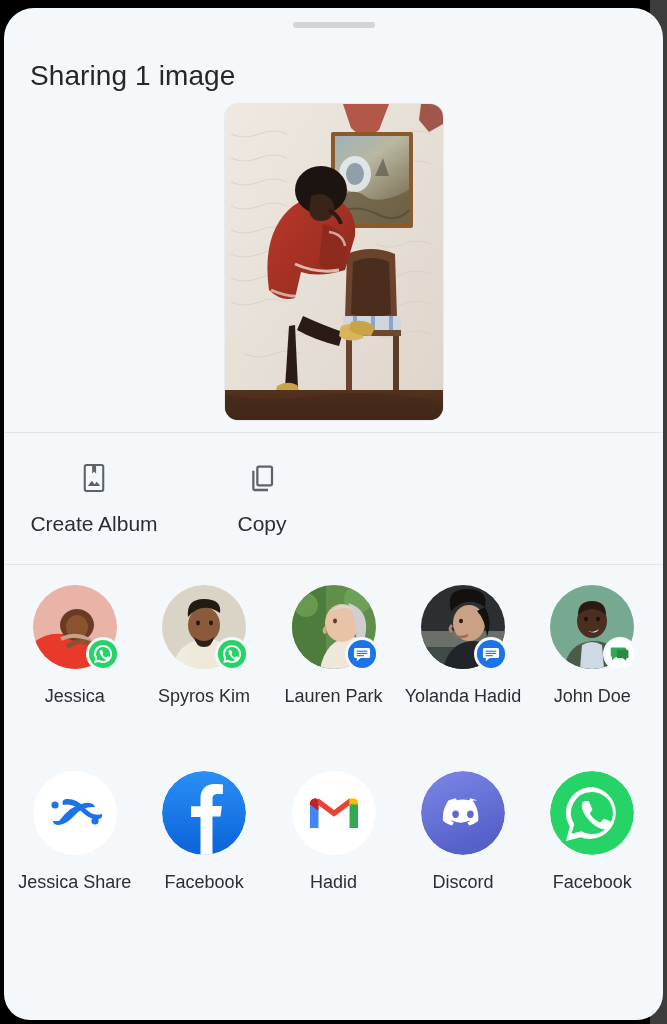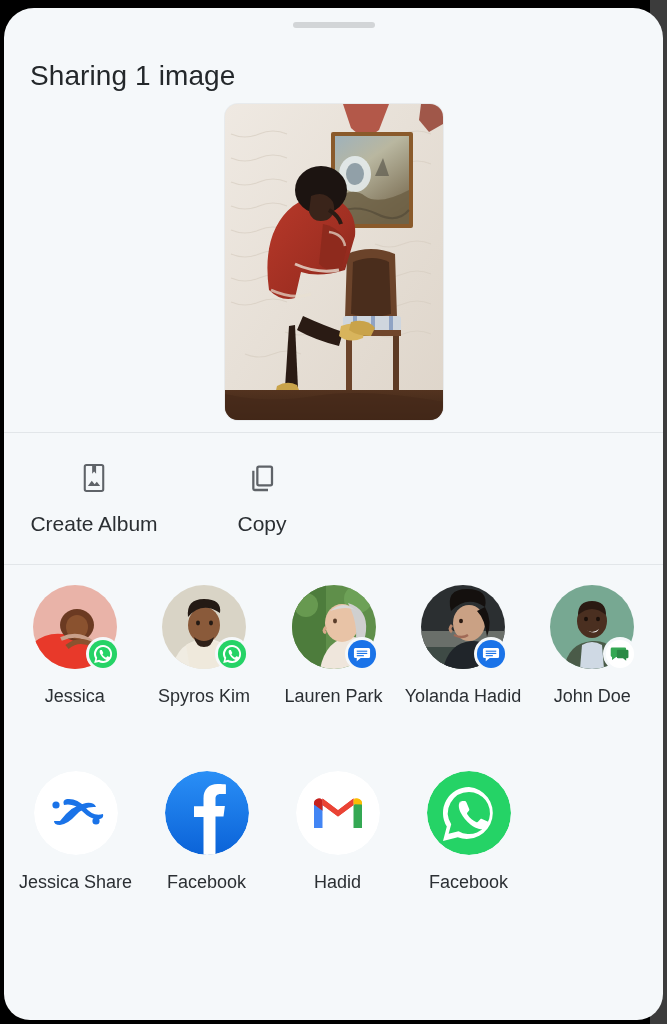--- a/index.html
+++ b/index.html
@@ -418,20 +418,37 @@
               <path d="M26.5 27.5 L42 39.2 l15.5 -11.7 v6.4 L42 45.6 26.5 33.9z" fill="#EA4335"></path>
               <path d="M57.5 27.5 L66 33.5 v-1.1 a5 5 0 0 0 -2.2 -4.1z" fill="#FBBC04"></path>
               <path d="M26.5 33.9 L42 45.6 57.5 33.9 V27.5 L42 39.2 26.5 27.5z" fill="#EA4335"></path>
               <path d="M18 32.4 a5 5 0 0 1 8 -4 l.5 .4 v5.5 L18 33.5z" fill="#C5221F"></path>
               <path d="M57.5 28.8 l.5 -.4 a5 5 0 0 1 8 4 v1.1 l-8.5 -.2z" fill="#FBBC04"></path>
             </svg>
           </div>
           <div class="tlabel">Hadid</div>
         </div>
 
+        <div class="titem">
+          <div class="appicon">
+            <svg viewBox="0 0 84 84">
+              <defs>
+                <linearGradient id="dcg" x1="0" y1="0" x2="0.4" y2="1">
+                  <stop offset="0%" stop-color="#7d87e8"></stop>
+                  <stop offset="100%" stop-color="#5560c8"></stop>
+                </linearGradient>
+              </defs>
+              <circle cx="42" cy="42" r="42" fill="url(#dcg)"></circle>
+              <path d="M56.6 29.5a29 29 0 0 0-7.4-2.3l-1 2a26.8 26.8 0 0 0-12.4 0l-1-2a29 29 0 0 0-7.4 2.3c-4.7 7-6 13.8-5.4 20.5a29.4 29.4 0 0 0 9 4.6l1.9-3a19 19 0 0 1-3-1.5l.7-.6a21 21 0 0 0 18 0l.7.6a19 19 0 0 1-3 1.5l1.9 3a29.4 29.4 0 0 0 9-4.6c.8-7.8-1.3-14.5-5.6-20.5z" fill="#ffffff"></path>
+              <ellipse cx="34.6" cy="43.2" rx="3.3" ry="3.7" fill="#6069cf"></ellipse>
+              <ellipse cx="49.4" cy="43.2" rx="3.3" ry="3.7" fill="#6069cf"></ellipse>
+            </svg>
+          </div>
+          <div class="tlabel">Discord</div>
+        </div>
 
         <div class="titem">
           <div class="appicon">
             <svg viewBox="0 0 84 84">
               <circle cx="42" cy="42" r="42" fill="#25D366"></circle>
               <path d="M42 16a26 26 0 0 0-22.2 39.6L16 70l14.8-3.7A26 26 0 1 0 42 16z" fill="#ffffff"></path>
               <path d="M42 21a21 21 0 0 0-17.8 32.2l-2.6 9.6 9.9-2.6A21 21 0 1 0 42 21z" fill="#25D366"></path>
               <path d="M33.4 31.8c.7-1.6 1.5-1.7 2.3-1.7h1.9c.6 0 1.3.1 2 1.6l2.6 6.2c.3.7.1 1.3-.3 1.8l-1.3 1.6c-.5.6-.8 1.1-.3 2a19 19 0 0 0 8.7 7.6c1 .4 1.6.3 2.2-.3l2.1-2.4c.5-.6 1-.6 1.7-.3l5.6 2.7c.7.4 1.2.7 1.2 1.2 0 .8-.5 3.2-1.5 4.2-1.1 1-3.2 2.2-5.4 2.2-2.7 0-6.3-1.1-11.2-4.5a34 34 0 0 1-9.8-11.6c-1.4-2.6-2.1-5.2-2.1-7.4 0-2 1-3.7 1.6-4.6z" fill="#ffffff"></path>
             </svg>
           </div>

